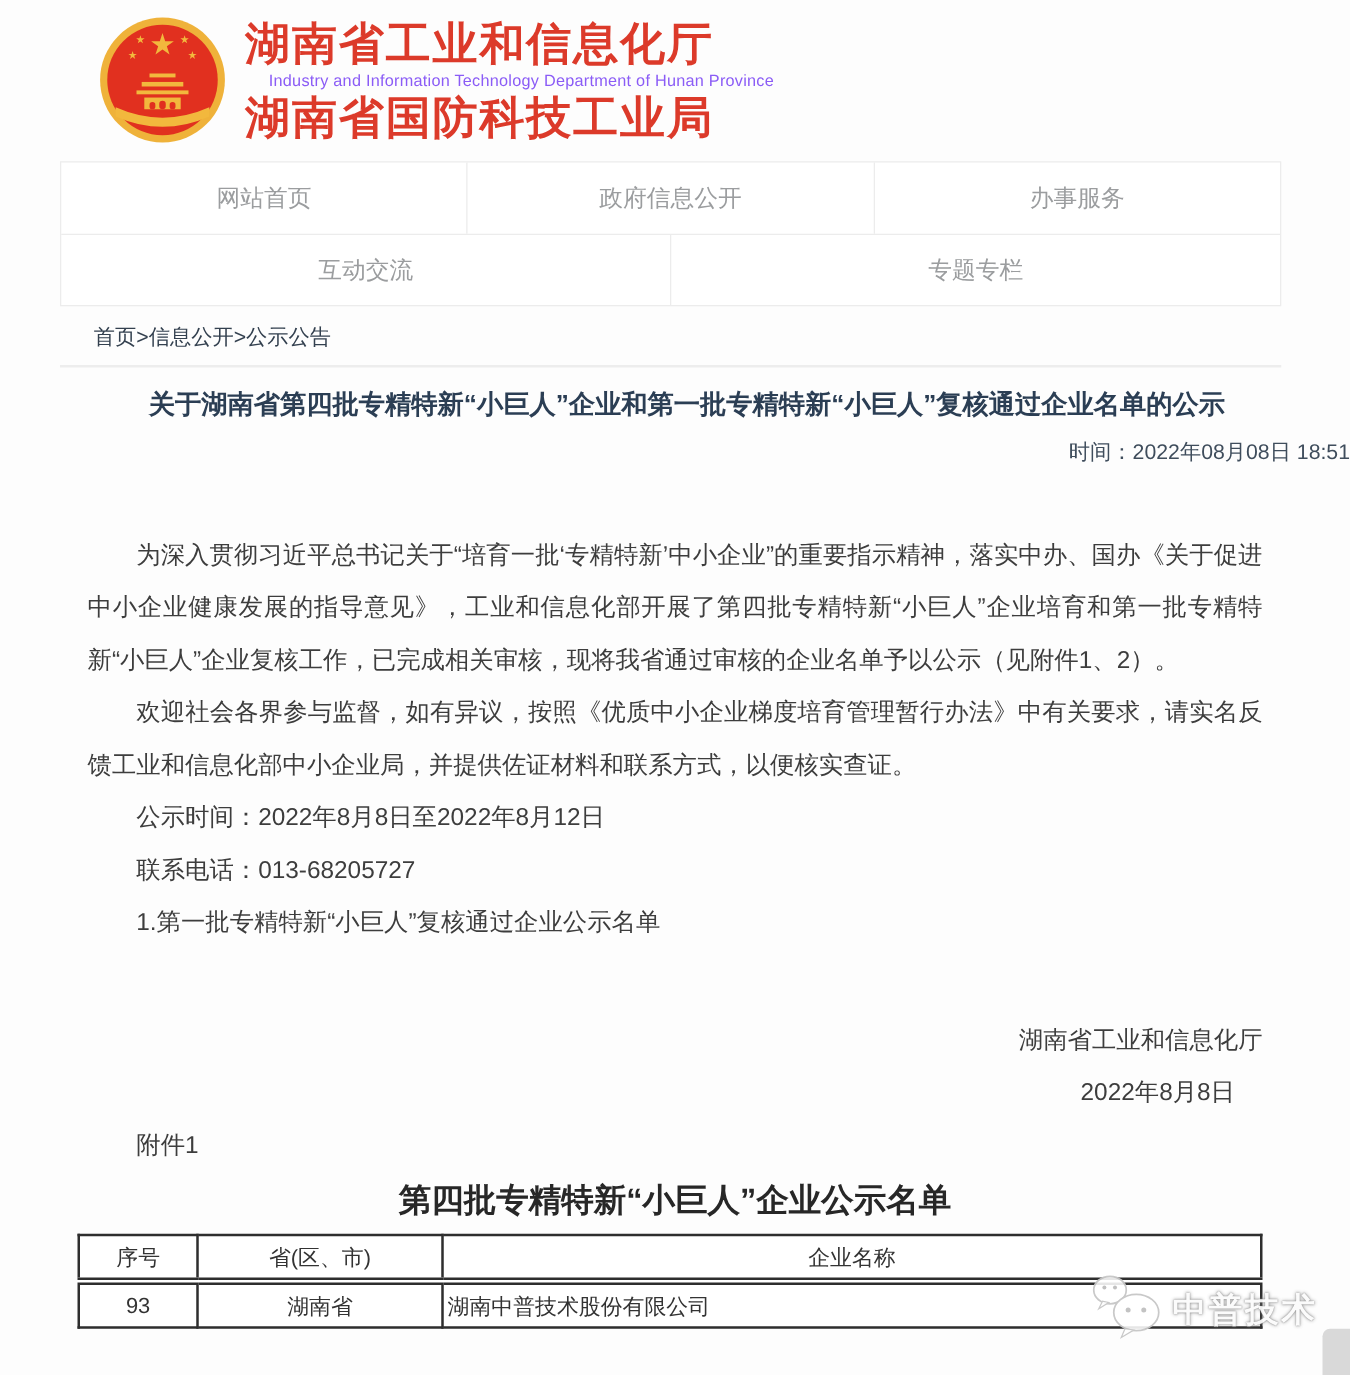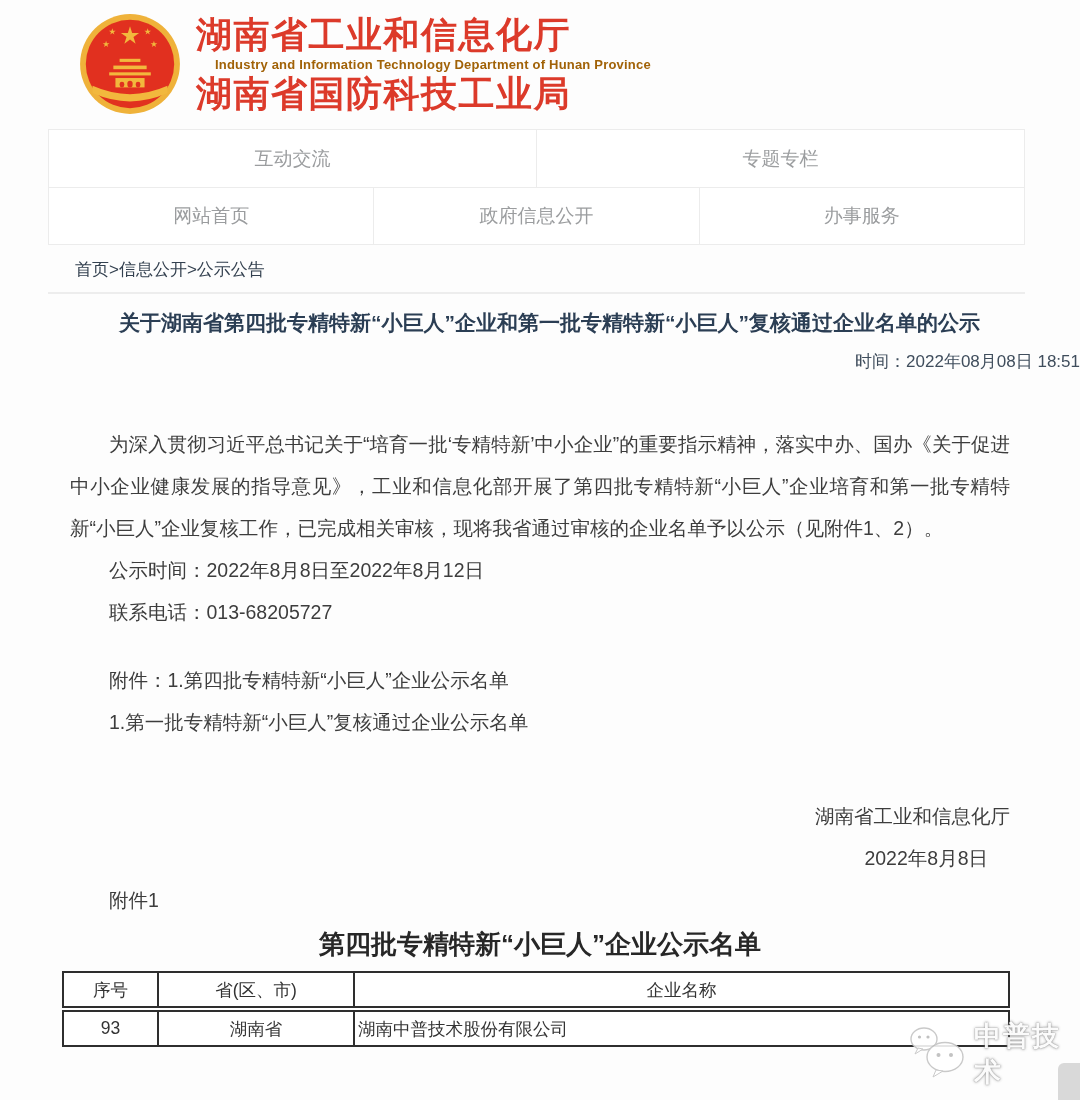--- a/index.html
+++ b/index.html
@@ -10,21 +10,21 @@
     font-family: "Liberation Sans", sans-serif;
     overflow: hidden;
     color: #3e3e3e;
   }
 
   
   .header { display: flex; align-items: center; padding: 12px 0 0 78px; }
   .emblem { width: 104px; height: 104px; flex: 0 0 auto; }
   .header-text { margin-left: 14px; }
   .org-cn { font-size: 36px; font-weight: bold; color: #dc3a2a; letter-spacing: 1.5px; line-height: 1.05; }
-  .org-en { font-size: 13px; font-weight: bold; color: #a16207; margin: 3px 0 3px 2px; letter-spacing: 0.2px; padding-left: 17px; }
+  .org-en { font-size: 13px; font-weight: normal; color: #8b5cf6; margin: 3px 0 3px 2px; letter-spacing: 0.2px; padding-left: 17px; }
 
   
   .nav { margin: 13px 0 0 48px; width: 977px; border: 1px solid #ececec; background: #fff; }
   .nav-row { display: flex; height: 57px; }
   .nav-row + .nav-row { border-top: 1px solid #ececec; }
   .nav-cell {
     flex: 1; display: flex; align-items: center; justify-content: center;
     font-size: 19px; color: #9b9d9f; cursor: pointer; border-right: 1px solid #ececec;
   }
   .nav-cell:last-child { border-right: none; }
@@ -59,21 +59,21 @@
     border: 2px solid #2e2e2e; height: 37px;
     font-size: 17.5px; color: #333; text-align: center; font-weight: normal;
     padding: 0 18px; white-space: nowrap; overflow: hidden;
   }
   th { border-bottom: 6px double #2e2e2e; }
   td.company-cell { text-align: left; padding-left: 3px; }
   .col-seq { width: 95px; } .col-prov { width: 196px; }
 
   
   .watermark {
-    position: absolute; left: 908px; top: 1018px; z-index: 5;
+    position: absolute; left: 872px; top: 1018px; z-index: 5;
     display: flex; align-items: center; opacity: 0.95; pointer-events: none; justify-content: space-between;
   }
   .wm-text {
     font-size: 27px; font-weight: bold; letter-spacing: 2px; color: #fbfbfb;
     text-shadow: 0 0 3px rgba(125,125,125,0.85), 0 0 1px rgba(110,110,110,0.9);
     margin-left: 4px;
   }
 
   
   .corner-widget {
@@ -109,41 +109,41 @@
   </div>
   <div class="header-text">
     <div class="org-cn">湖南省工业和信息化厅</div>
     <div class="org-en">Industry and Information Technology Department of Hunan Province</div>
     <div class="org-cn">湖南省国防科技工业局</div>
   </div>
 </div>
 
 <div class="nav">
   <div class="nav-row">
-    <div class="nav-cell">互动交流</div>
-    <div class="nav-cell">专题专栏</div>
-  </div>
-  <div class="nav-row">
     <div class="nav-cell">网站首页</div>
     <div class="nav-cell">政府信息公开</div>
     <div class="nav-cell">办事服务</div>
+  </div>
+  <div class="nav-row">
+    <div class="nav-cell">互动交流</div>
+    <div class="nav-cell">专题专栏</div>
   </div>
 </div>
 
 <div class="breadcrumb-bar">首页&gt;信息公开&gt;公示公告</div>
 
 <div class="article-title">关于湖南省第四批专精特新“小巨人”企业和第一批专精特新“小巨人”复核通过企业名单的公示</div>
 <div class="article-time">时间：2022年08月08日 18:51</div>
 
 <div class="body-text">
   <p>为深入贯彻习近平总书记关于“培育一批‘专精特新’中小企业”的重要指示精神，落实中办、国办《关于促进中小企业健康发展的指导意见》，工业和信息化部开展了第四批专精特新“小巨人”企业培育和第一批专精特新“小巨人”企业复核工作，已完成相关审核，现将我省通过审核的企业名单予以公示（见附件1、2）。</p>
+  <p>欢迎社会各界参与监督，如有异议，按照《优质中小企业梯度培育管理暂行办法》中有关要求，请实名反馈工业和信息化部中小企业局，并提供佐证材料和联系方式，以便核实查证。</p>
   <p>公示时间：2022年8月8日至2022年8月12日</p>
   <p>联系电话：013-68205727</p>
 
-  <p class="attachments">附件：1.第四批专精特新“小巨人”企业公示名单</p>
   <p class="att-line2">1.第一批专精特新“小巨人”复核通过企业公示名单</p>
 
   <p class="signature-org">湖南省工业和信息化厅</p>
   <p class="signature-date">2022年8月8日</p>
 
   <p class="appendix-label">附件1</p>
 </div>
 
 <div class="table-title">第四批专精特新“小巨人”企业公示名单</div>
 

